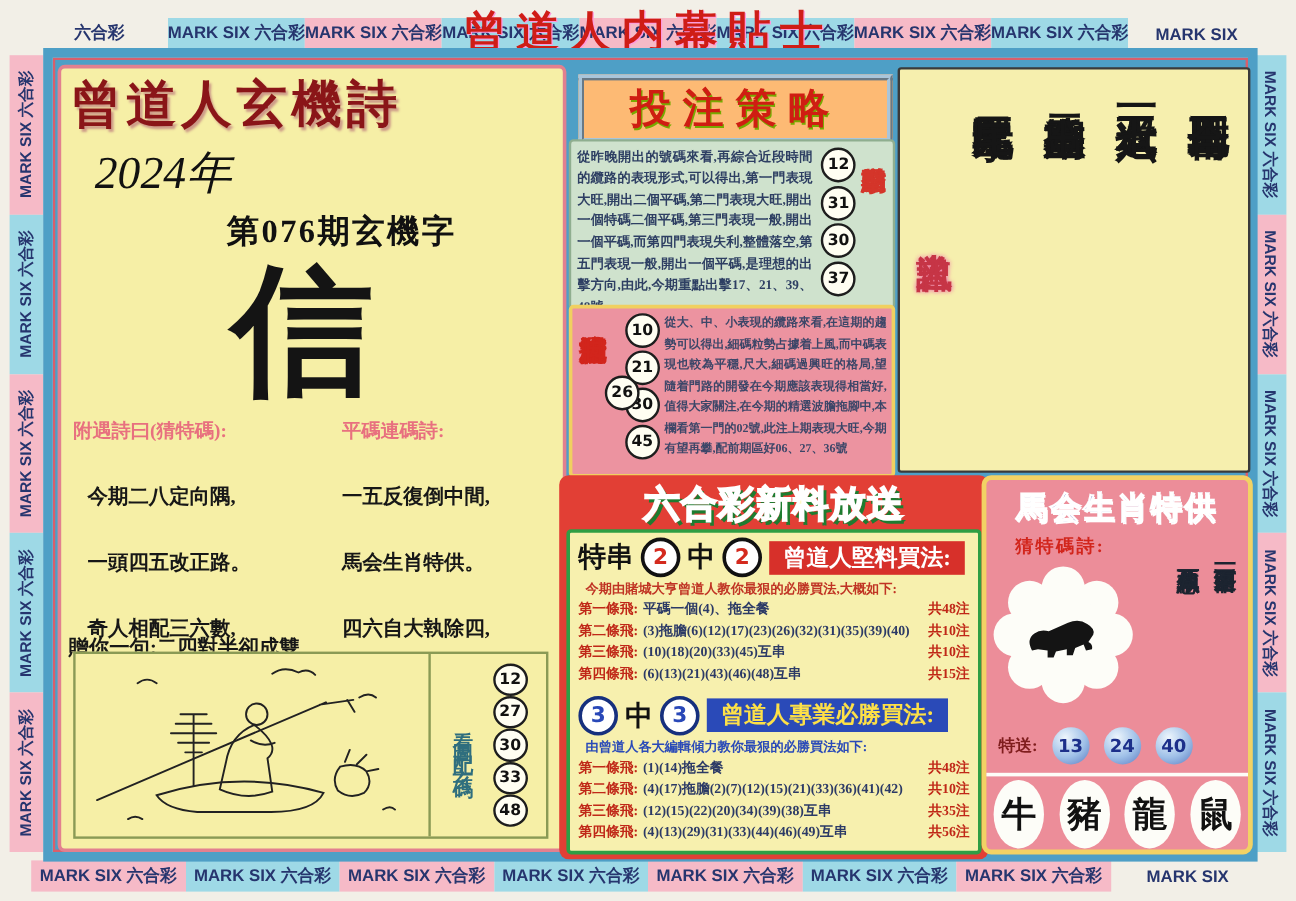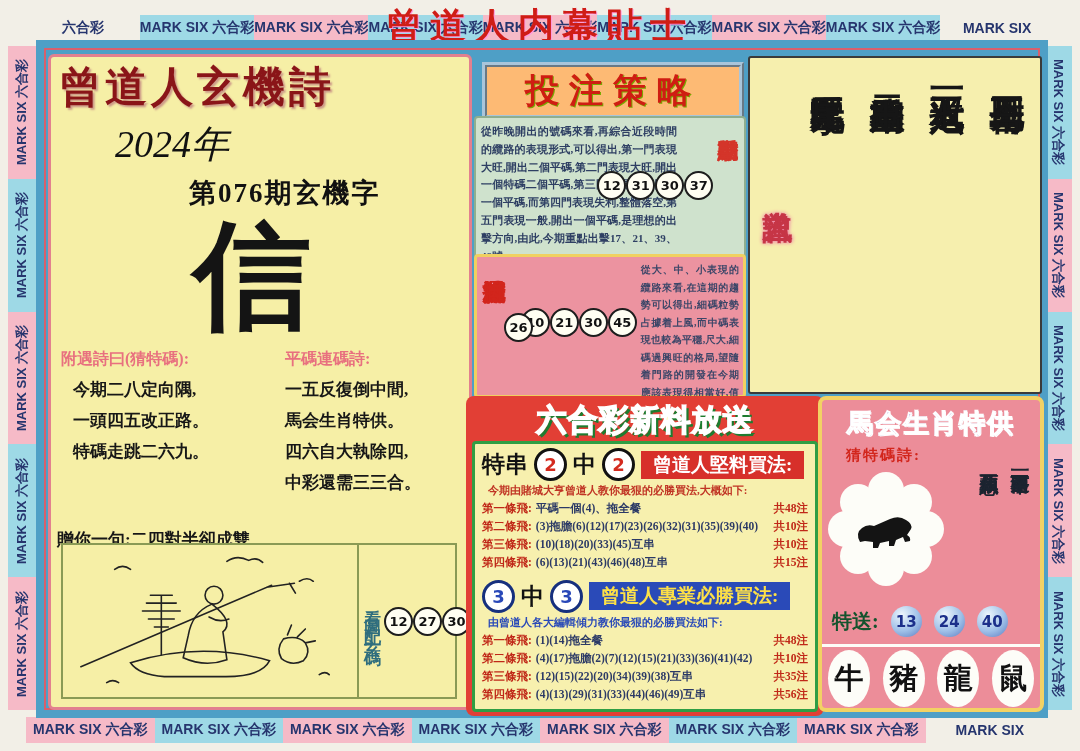--- a/index.html
+++ b/index.html
@@ -25,31 +25,31 @@
   .frame{background:#4e9fc6;border:2px solid #d85f6c;outline:8px solid #4e9fc6;}
   
   .panel-yellow{background:#f6efa6;border:3px solid #e2808f;border-radius:6px;}
   .callig{color:#8a1518;font-weight:bold;font-size:42px;letter-spacing:4px;white-space:nowrap;
         text-shadow:2px 2px 2px #c98;}
   .year{font-size:38px;color:#111;font-style:italic;}
   .issue{font-size:27px;color:#111;letter-spacing:2px;font-weight:bold;}
   .bigchar{font-size:118px;color:#141414;font-weight:bold;}
   .poem-title{color:#e8707f;font-size:16px;font-weight:bold;white-space:nowrap;}
   .poem-line{color:#171717;font-size:17px;font-weight:bold;white-space:nowrap;}
-  .poem-col .poem-line{margin-top:8px;}
+  .poem-col .poem-line{margin-top:32px;}
   .tail-line{color:#171717;font-size:17px;font-weight:bold;white-space:nowrap;margin-top:13px;}
   .pic-box{border:2px solid #8a9a55;background:#f6efa6;display:flex;}
   .pic-left{flex:1;}
   .pic-right{width:92px;border-left:2px solid #8a9a55;display:flex;align-items:center;justify-content:space-evenly;padding:6px 2px;}
   .vert{writing-mode:vertical-rl;text-orientation:upright;}
   .pic-caption{font-size:17px;font-weight:bold;color:#2f6e7e;letter-spacing:10px;}
   .num-circle{width:25px;height:25px;border:2px solid #1d1d1d;border-radius:50%;background:#fffef2;
         display:flex;align-items:center;justify-content:center;font-weight:bold;font-size:13px;color:#111;
         font-family:"DejaVu Sans",sans-serif;}
-  .circ-col{display:flex;flex-direction:row;justify-content:space-between;align-items:center;}
+  .circ-col{display:flex;flex-direction:column;justify-content:space-between;align-items:center;}
   
   .plate{background:#fdba74;border:5px ridge #a9c5da;display:flex;align-items:center;justify-content:center;}
   .plate-text{color:#cf1d12;font-weight:bold;font-size:34px;letter-spacing:10px;white-space:nowrap;
         text-shadow:1px 1px 0 #7a0;}
   .strat-box{background:#cfe2cd;border:2px solid #8fae8f;border-radius:4px;display:flex;padding:5px;}
   .strat-text{flex:1;font-size:11px;line-height:1.62;color:#2e3f63;font-weight:bold;text-align:justify;}
   .focus-strip{width:62px;display:flex;align-items:stretch;justify-content:flex-end;}
   .focus-label{color:#d4352a;font-size:21px;font-weight:bold;line-height:1.08;}
   .pick-box{background:#ec93a0;border:3px solid #f0d060;border-radius:4px;display:flex;padding:4px;position:relative;}
   .pick-title{color:#d2251c;font-size:23px;font-weight:bold;line-height:1.12;}
@@ -76,21 +76,21 @@
   .bet-count{color:#c02818;font-weight:bold;margin-left:4px;}
   
   .panel-verse{background:#f6efae;border:2px solid #3a3a3a;border-radius:3px;}
   .verse-col{font-size:35px;font-weight:bold;color:#161616;line-height:1.14;}
   .seal{color:#c63546;font-size:30px;font-weight:bold;line-height:1.05;text-shadow:0 0 4px #e8a;}
   .panel-pink{background:#ec8d99;border:4px solid #f2d264;border-radius:8px;}
   .zp-title{font-size:26px;font-weight:bold;color:#2b3cb0;letter-spacing:2px;white-space:nowrap;
         -webkit-text-stroke:1px #fff;text-shadow:1px 1px 0 #fff;}
   .zp-poem{color:#d2251c;font-size:15px;font-weight:bold;letter-spacing:2px;}
   .zp-verse{font-size:19px;font-weight:bold;color:#1c2430;line-height:1.1;}
-  .sp-label{color:#14532d;font-size:20px;font-weight:bold;}
+  .sp-label{color:#7f1d1d;font-size:14px;font-weight:bold;}
   .ball{width:31px;height:31px;border-radius:50%;display:flex;align-items:center;justify-content:center;
         background:radial-gradient(circle at 35% 28%,#eef6fc,#9fc0e8 55%,#5878c0);
         color:#1c2f8a;font-weight:bold;font-size:15px;font-family:"DejaVu Sans",sans-serif;}
   .oval{width:42px;height:57px;border-radius:50%;background:#fdfdf8;display:flex;align-items:center;justify-content:center;
         font-size:29px;font-weight:bold;color:#111;}
   .divider{height:3px;background:#fdfdf8;}
 </style>
 </head>
 <body>
 
@@ -185,28 +185,29 @@
     </div>
   <div class="side-chip cyan rotR">
       <span>MARK SIX 六合彩</span>
     </div>
 </div>
 
 <div class="abs frame" style="left:44px;top:48px;width:992px;height:658px;"></div>
 
 <div class="abs panel-yellow" style="left:48px;top:54px;width:418px;height:650px;">
   <div class="abs callig" style="left:8px;top:2px;">曾道人玄機詩</div>
-  <div class="abs year" style="left:28px;top:62px;margin-left:36px;">2024年</div>
+  <div class="abs year" style="left:28px;top:62px;">2024年</div>
   <div class="abs issue" style="left:138px;top:118px;">第076期玄機字</div>
   <div class="abs bigchar" style="left:142px;top:140px;">信</div>
 
   <div class="abs poem-col" style="left:10px;top:292px;width:222px;">
     <div class="poem-title">附遇詩曰(猜特碼):</div>
     <div class="poem-line" style="padding-left:12px;">今期二八定向隅,</div>
     <div class="poem-line" style="padding-left:12px;">一頭四五改正路。</div>
+    <div class="poem-line" style="padding-left:12px;">奇人相配三六數,</div>
     <div class="poem-line" style="padding-left:12px;">特碼走跳二六九。</div>
   </div>
 
   <div class="abs poem-col" style="left:234px;top:292px;width:176px;">
     <div class="poem-title">平碼連碼詩:</div>
     <div class="poem-line">一五反復倒中間,</div>
     <div class="poem-line">馬会生肖特供。</div>
     <div class="poem-line">四六自大執除四,</div>
     <div class="poem-line">中彩還需三三合。</div>
   </div>

